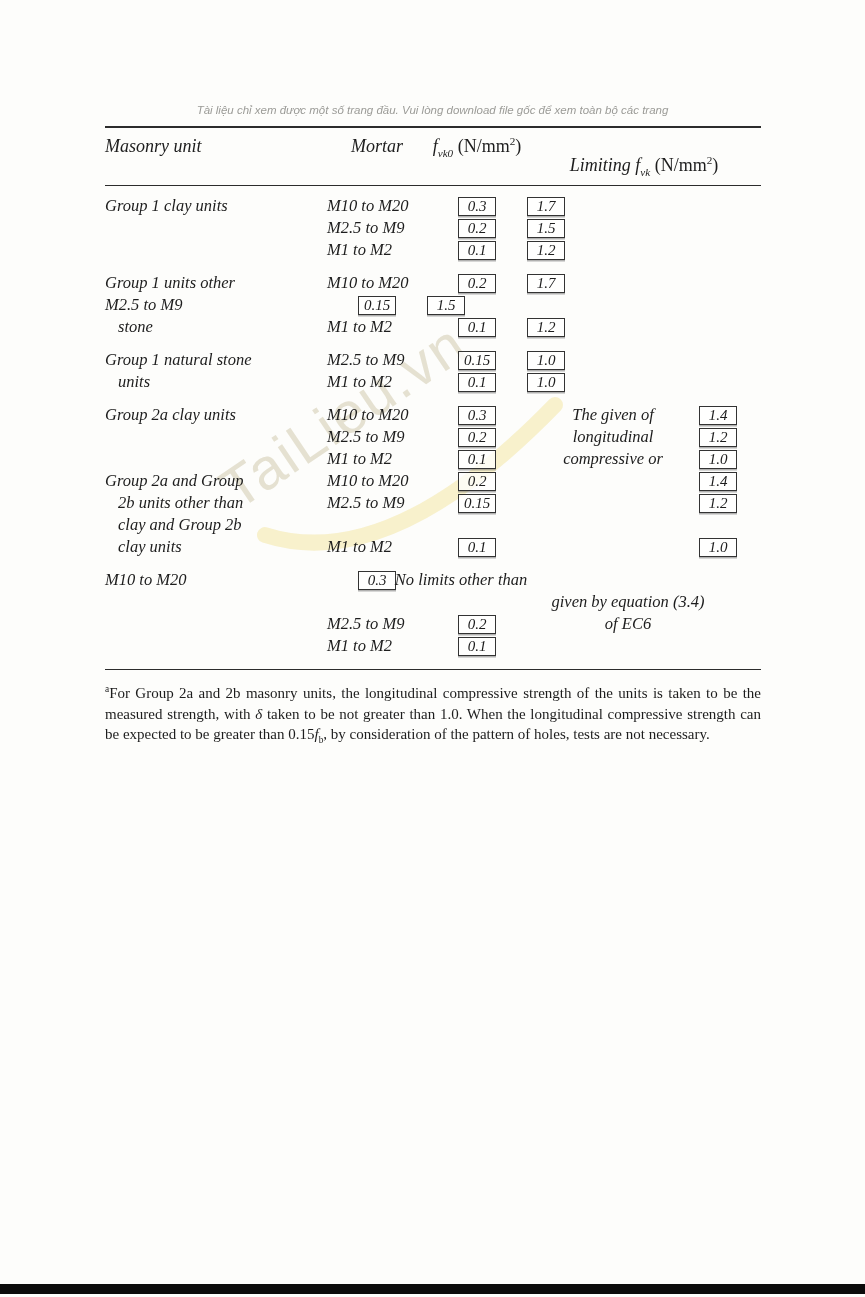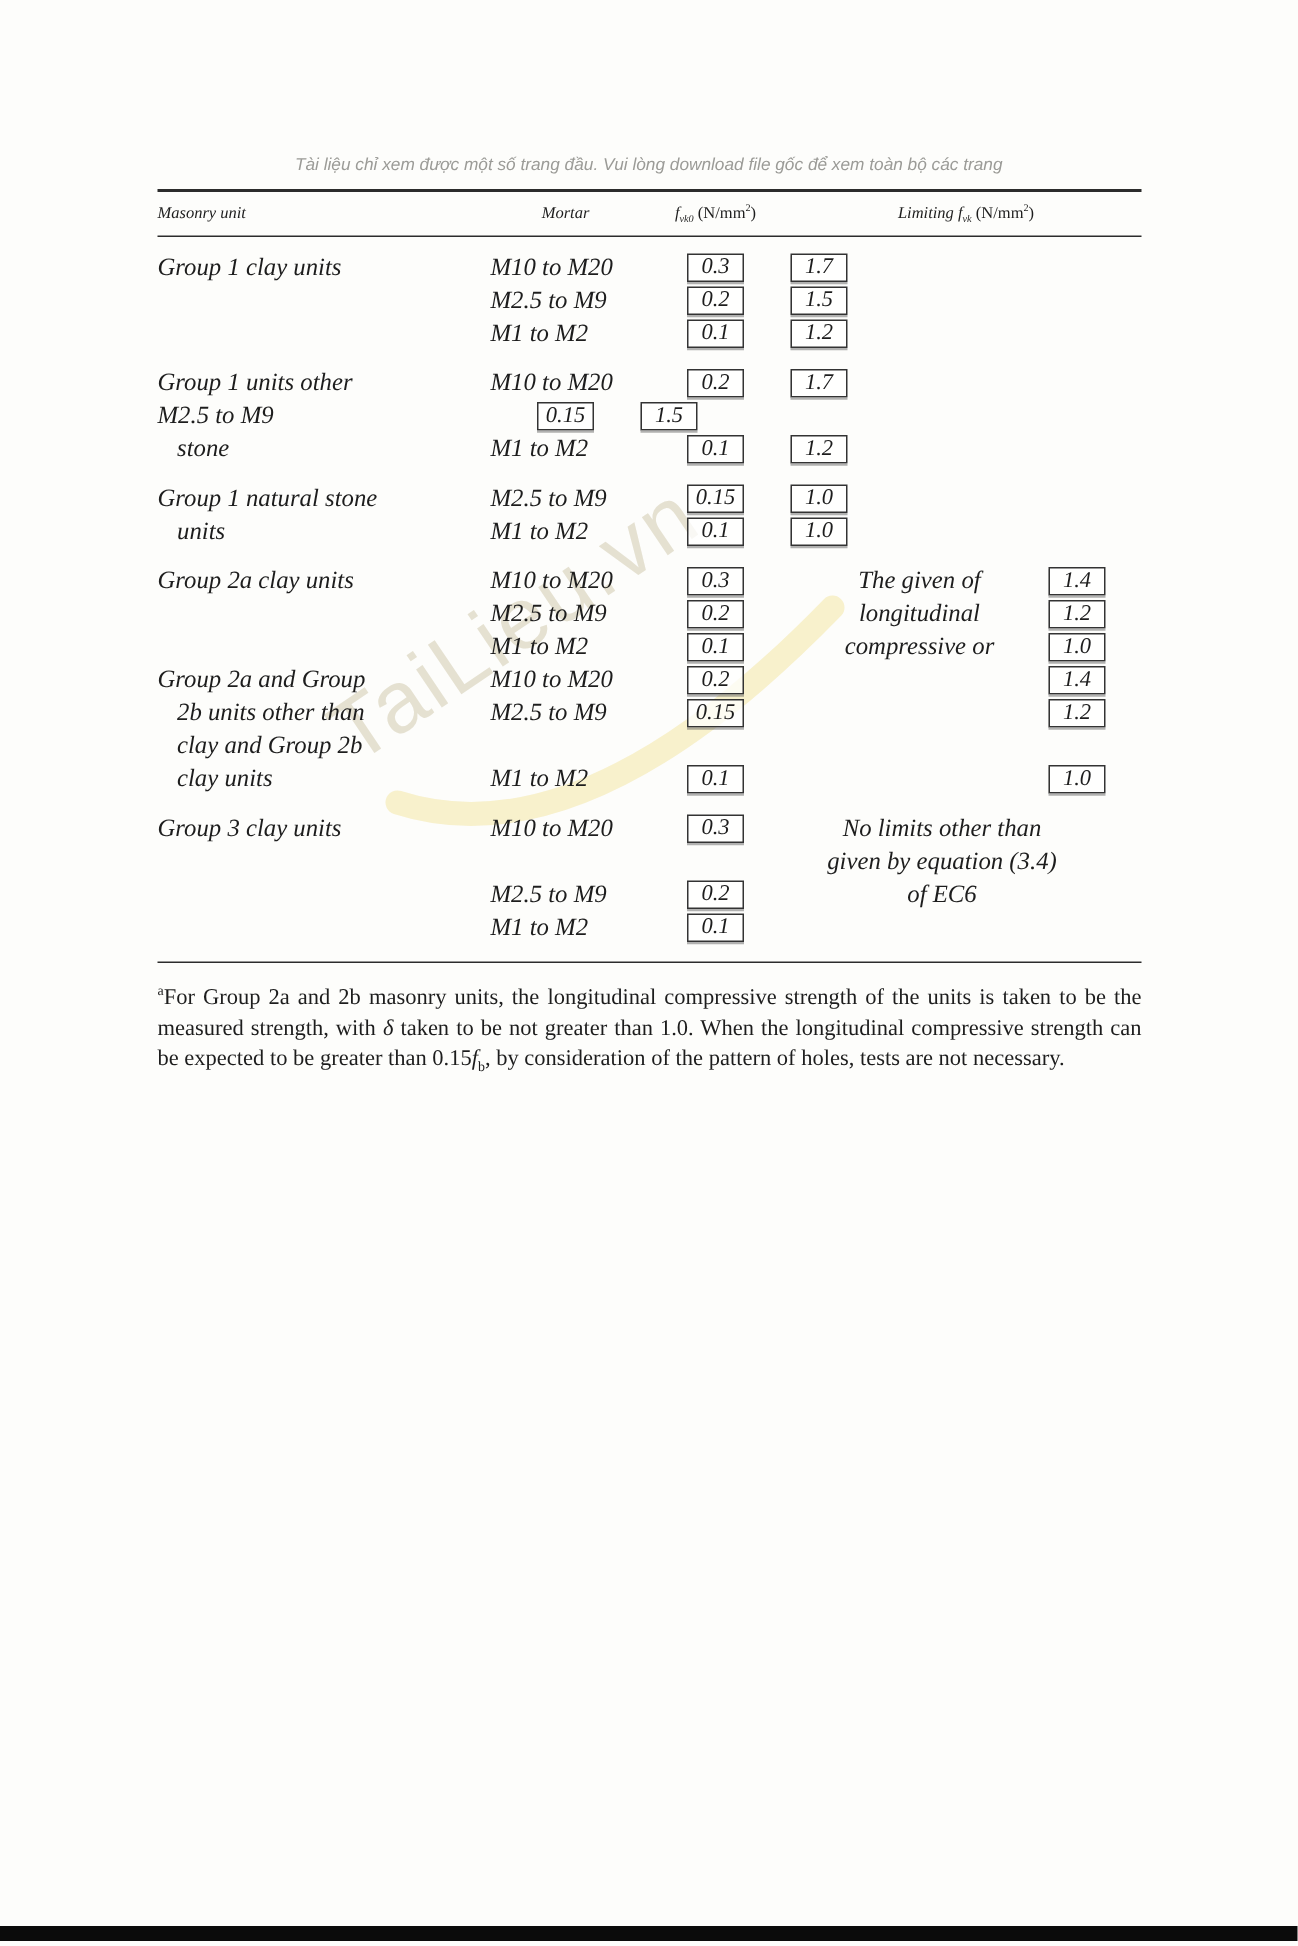--- a/index.html
+++ b/index.html
@@ -41,27 +41,27 @@
   .content { position: absolute; left: 105px; top: 126px; width: 656px; z-index: 1; }
 
   .rule { height: 0; border-top: 1.6px solid #2c2c2c; }
   .rule.top { border-top-width: 2px; }
 
   .thead {
     display: grid;
     grid-template-columns: 222px 100px 100px 1fr;
     padding: 8px 0 9px;
     font-style: italic;
-    font-size: 11px;
+    font-size: 18px;
   }
   .thead .h { white-space: nowrap; }
   .h-unit { text-align: left; }
   .h-mortar { text-align: center; }
   .h-fvk0 { text-align: center; }
-  .h-limit { text-align: center; }
+  .h-limit { text-align: center; margin-top: 19px; }
   .up { font-style: normal; }
   sub { font-size: 62%; vertical-align: sub; line-height: 0; }
   sup { font-size: 62%; vertical-align: super; line-height: 0; }
 
   .tbody { padding: 9px 0 8px; font-size: 16.5px; }
   .tsection { margin-bottom: 11px; }
   .tsection:last-child { margin-bottom: 4px; }
 
   .trow {
     display: grid;
@@ -291,21 +291,20 @@
           </div>
         <div class="c-limit split">
             <span class="ltext"></span>
             <span class="vbox">1.0</span>
           </div>
       </div>
     </div>
 
     <div class="tsection">
       <div class="trow">
-        <div class="c-unit">Group 3 clay units</div>
         <div class="c-mortar">M10 to M20</div>
         <div class="c-fvk0">
             <span class="vbox">0.3</span>
           </div>
         <div class="c-limit ctext">
             <span class="ltext">No limits other than</span>
           </div>
       </div>
       <div class="trow">
         <div class="c-unit"></div>

